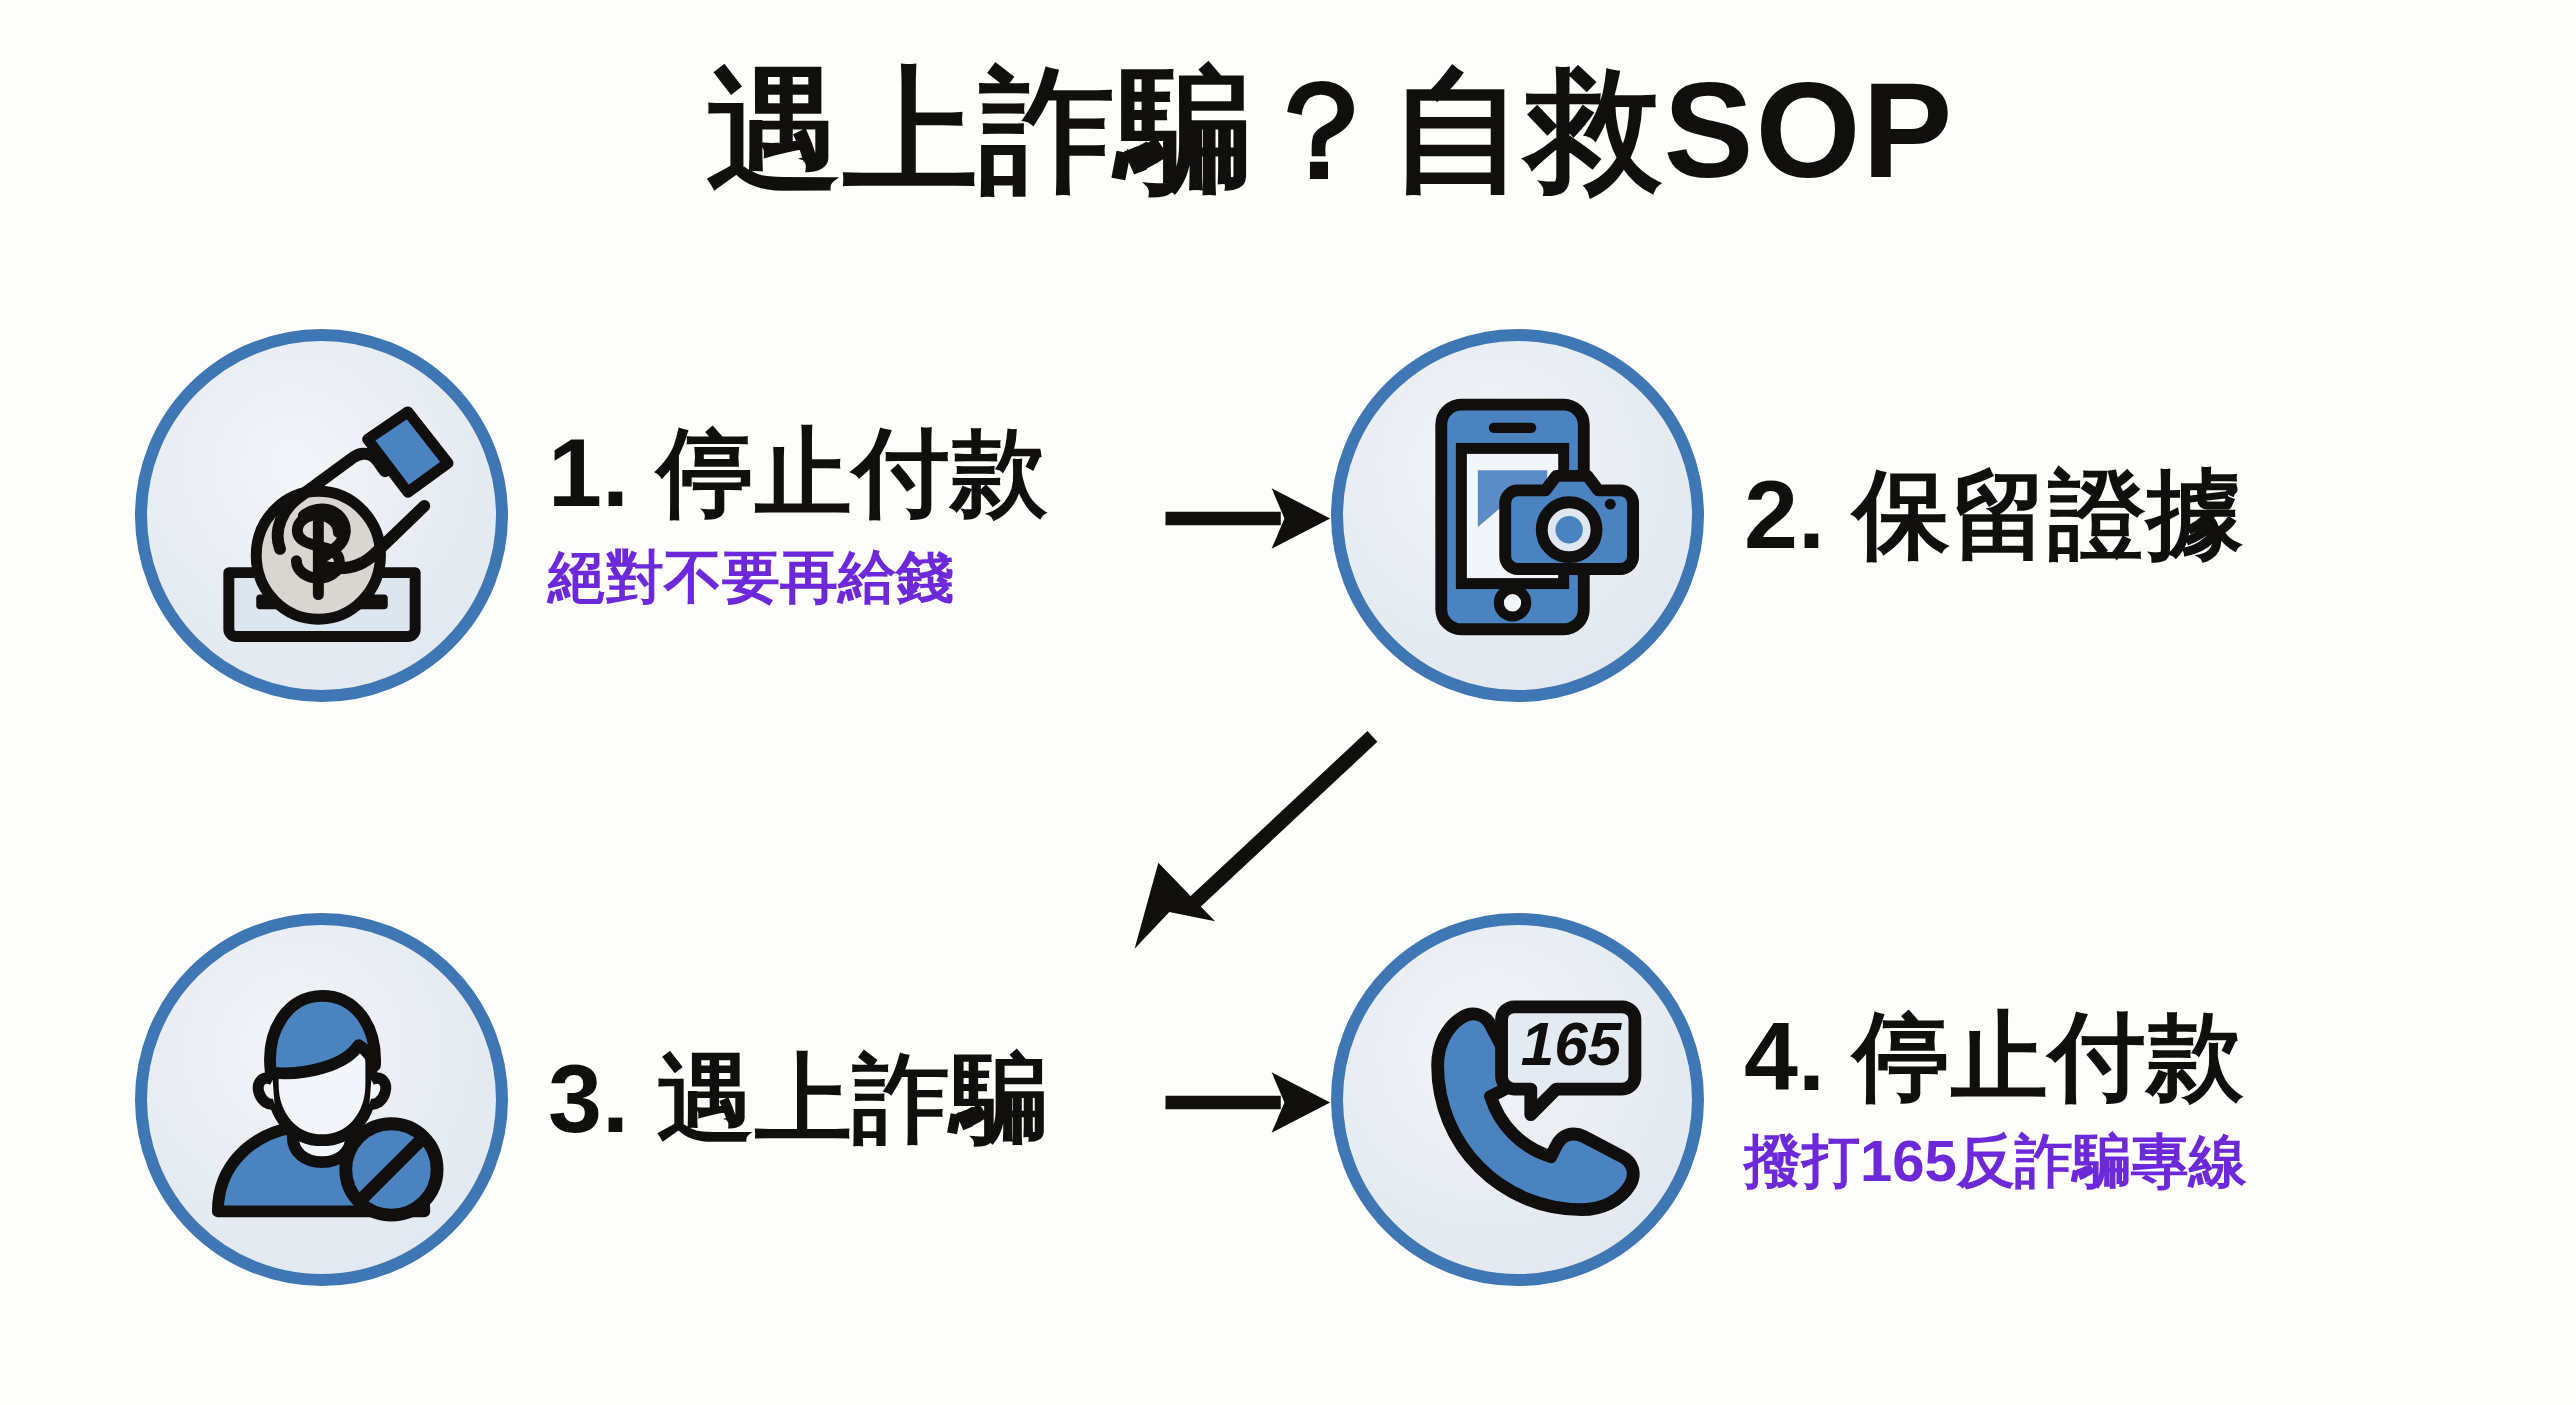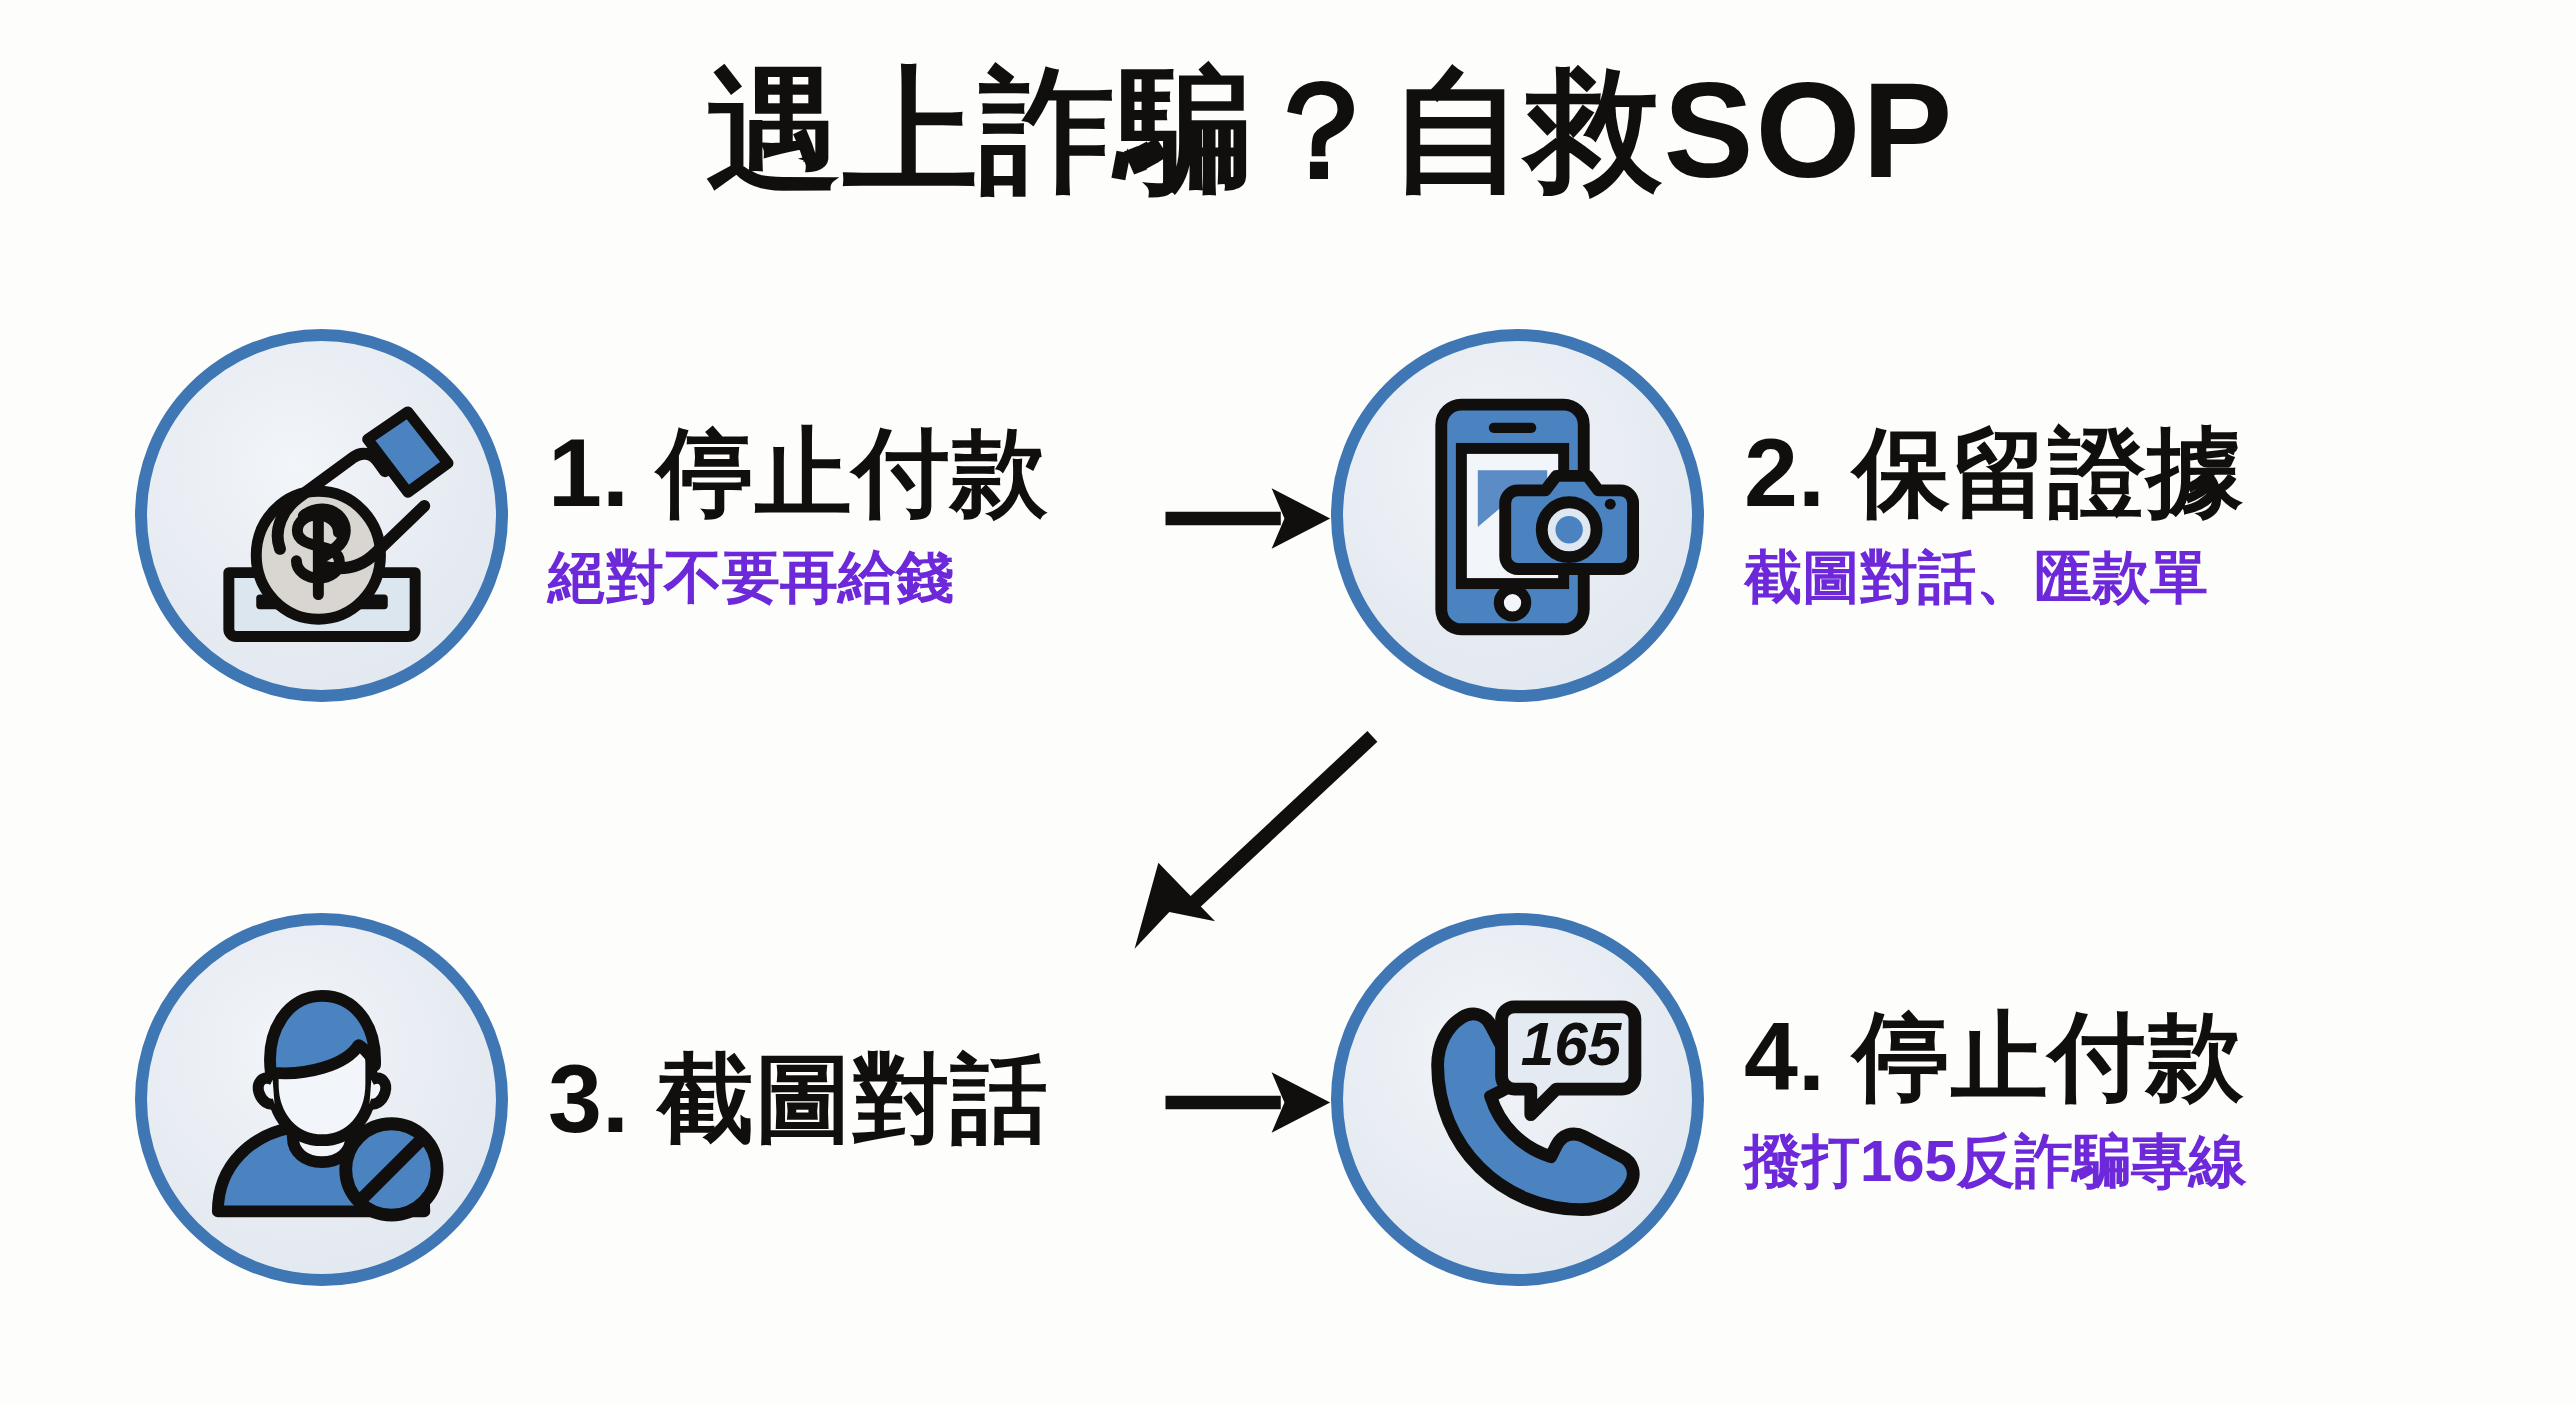--- a/index.html
+++ b/index.html
@@ -109,21 +109,20 @@
 
           <path d="M150 122 h30 l12-16 h34 l12 16 h24 a14 14 0 0 1 14 14 v58 a14 14 0 0 1 -14 14 h-112 a14 14 0 0 1 -14 -14 v-58 a14 14 0 0 1 14 -14 z" fill="#4a83c0" stroke="#100f0d" stroke-width="13" stroke-linejoin="round"></path>
           <circle cx="206" cy="165" r="30" fill="#dfe7f0" stroke="#100f0d" stroke-width="13"></circle>
           <circle cx="206" cy="165" r="15" fill="#4a83c0"></circle>
           <circle cx="251" cy="137" r="6" fill="#100f0d"></circle>
         </svg>
       </span>
     </div>
     <div class="texts">
       <div class="head"><span class="num">2.</span> <span>保留證據</span></div>
-      <div class="sub">截圖對話、匯款單</div>
     </div>
   </div>
 
   <div class="step step-3">
     <div class="circle">
       <span>
         <svg width="274" height="274" viewBox="0 0 300 300">
 
           <path d="M36 272 c0-52 38-84 82-92 h62 c44 8 82 40 82 92 z" fill="#4a83c0" stroke="#100f0d" stroke-width="13" stroke-linejoin="round"></path>
 
@@ -135,21 +134,21 @@
 
           <path d="M96 128 c-12-6-18 4-15 14 3 10 11 14 17 12" fill="#f2f5f9" stroke="#100f0d" stroke-width="12"></path>
           <path d="M204 128 c12-6 18 4 15 14 -3 10-11 14-17 12" fill="#f2f5f9" stroke="#100f0d" stroke-width="12"></path>
 
           <circle cx="226" cy="226" r="50" fill="#4a83c0" stroke="#100f0d" stroke-width="14"></circle>
           <line x1="194" y1="258" x2="258" y2="194" stroke="#100f0d" stroke-width="14" stroke-linecap="round"></line>
         </svg>
       </span>
     </div>
     <div class="texts">
-      <div class="head"><span class="num">3.</span> <span>截圖對話</span></div>
+      <div class="head"><span class="num">3.</span> <span>遇上詐騙</span></div>
     </div>
   </div>
 
   <div class="step step-4">
     <div class="circle">
       <span>
         <svg width="274" height="274" viewBox="0 0 300 300">
 
           <path d="M62 112 c0-22 10-42 26-52 12-8 26-4 32 8 l22 42 c6 12 2 24-10 30 l-12 6 c10 32 34 56 66 66 l6-12
                    c6-12 18-16 30-10 l42 22 c12 6 16 20 8 32 -10 16-30 26-52 26 -88 0-158-70-158-158 z" fill="#4a83c0" stroke="#100f0d" stroke-width="14" stroke-linejoin="round"></path>

